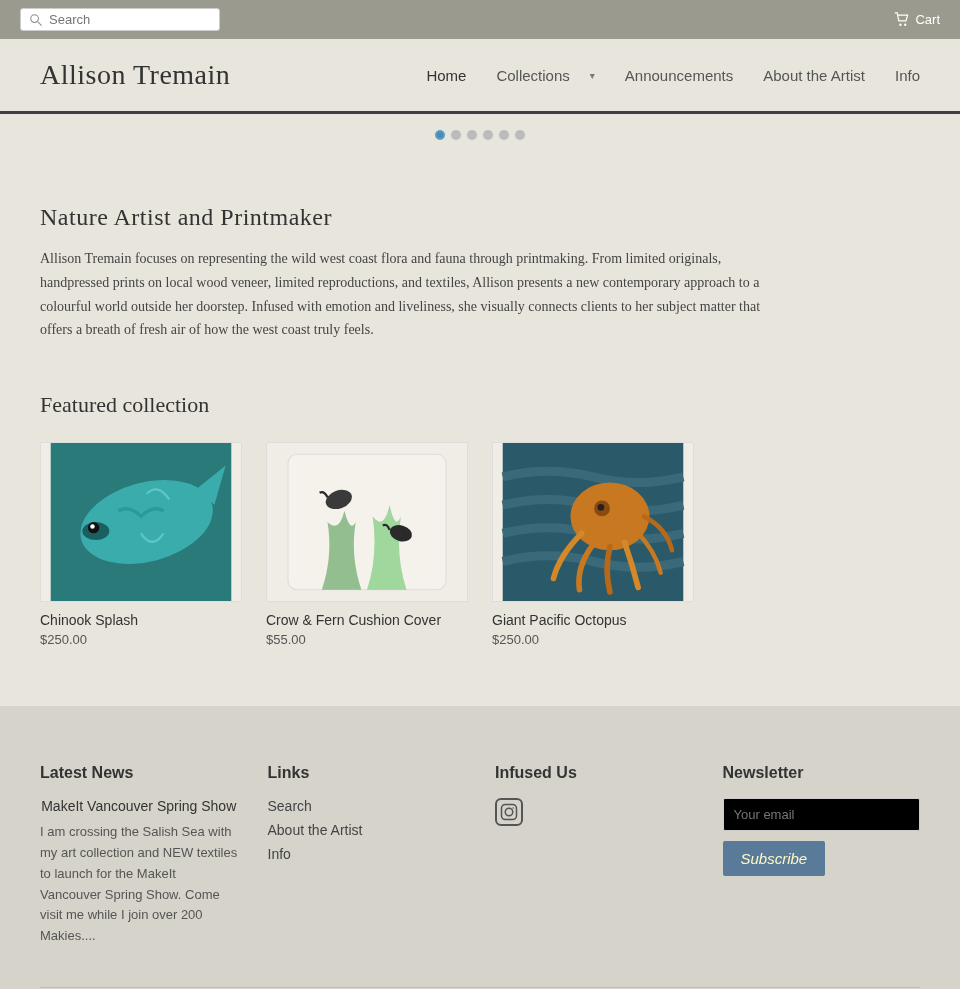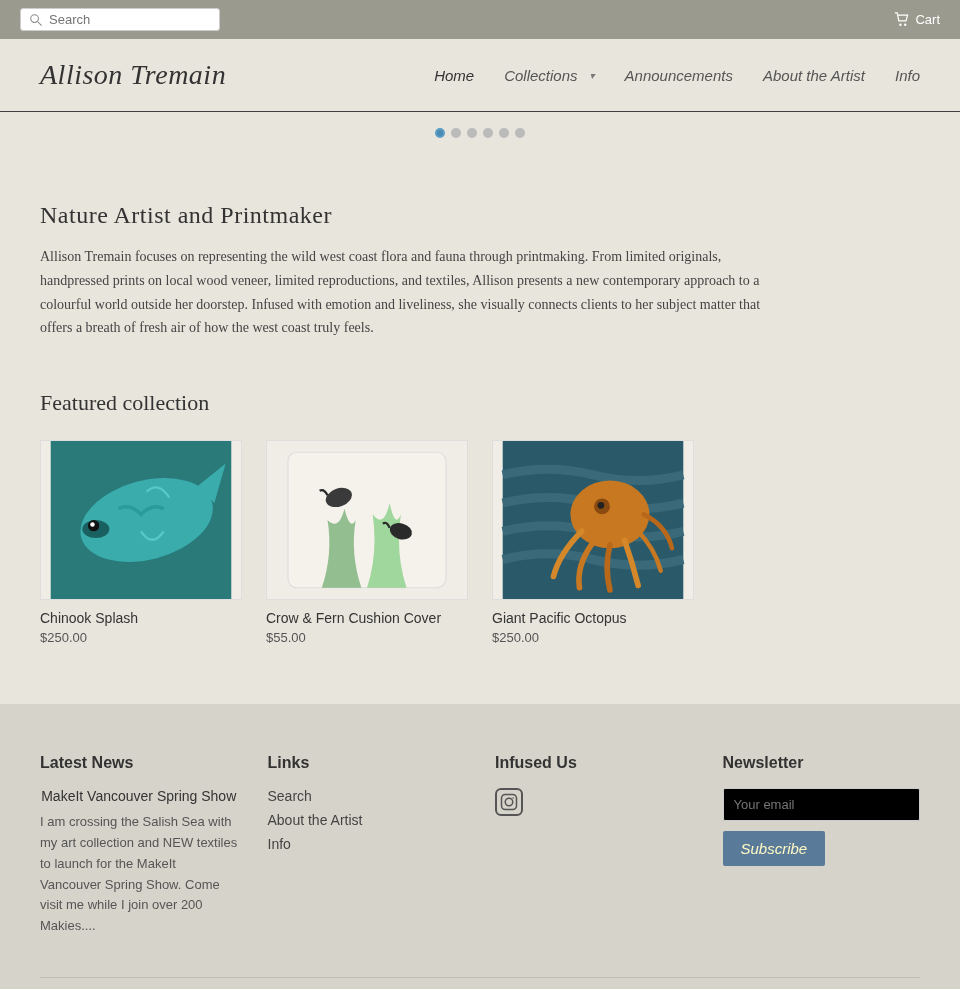--- a/index.html
+++ b/index.html
@@ -52,22 +52,21 @@
       margin-right: 5px;
     }
 
     
     .site-header {
       background: #e8e5dc;
       padding: 20px 40px;
       display: flex;
       align-items: center;
       justify-content: space-between;
-      border-bottom: 1px solid #404040;
-      font-style: italic;
+      border-bottom: 3px solid #404040;
     }
     .site-title {
       font-size: 28px;
       font-weight: normal;
       color: #333;
       letter-spacing: 0.5px;
     }
     .main-nav {
       display: flex;
       align-items: center;
@@ -76,21 +75,21 @@
     .nav-link {
       text-decoration: none;
       color: #555;
       font-size: 15px;
       font-family: Arial, sans-serif;
     }
     .nav-link.active { color: #333; }
     .nav-dropdown {
       display: flex;
       align-items: center;
-      gap: 12px;
+      gap: 20px;
       cursor: pointer;
     }
     .chevron-down {
       font-size: 10px;
       color: #777;
     }
 
     
     .slideshow-dots {
       display: flex;
@@ -181,21 +180,21 @@
     .footer {
       background: #d6d3ca;
       padding: 50px 40px 30px;
     }
 
     .footer-grid {
       display: grid;
       grid-template-columns: 1fr 1fr 1fr 1fr;
       gap: 30px;
       max-width: 960px;
-      margin: 0 auto;
+      margin: 8px auto;
       margin-bottom: 40px;
     }
 
     .footer-section-title {
       font-size: 16px;
       font-weight: bold;
       color: #333;
       margin-bottom: 16px;
       font-family: Arial, sans-serif;
     }

